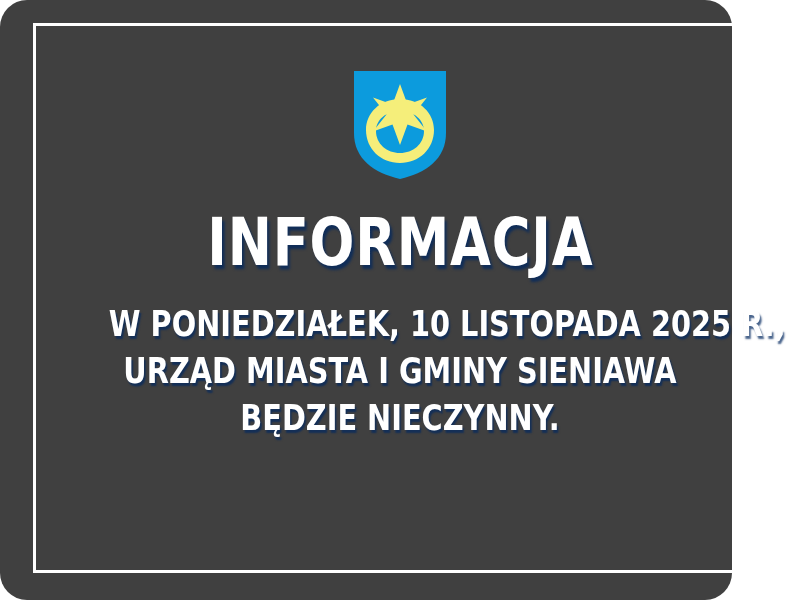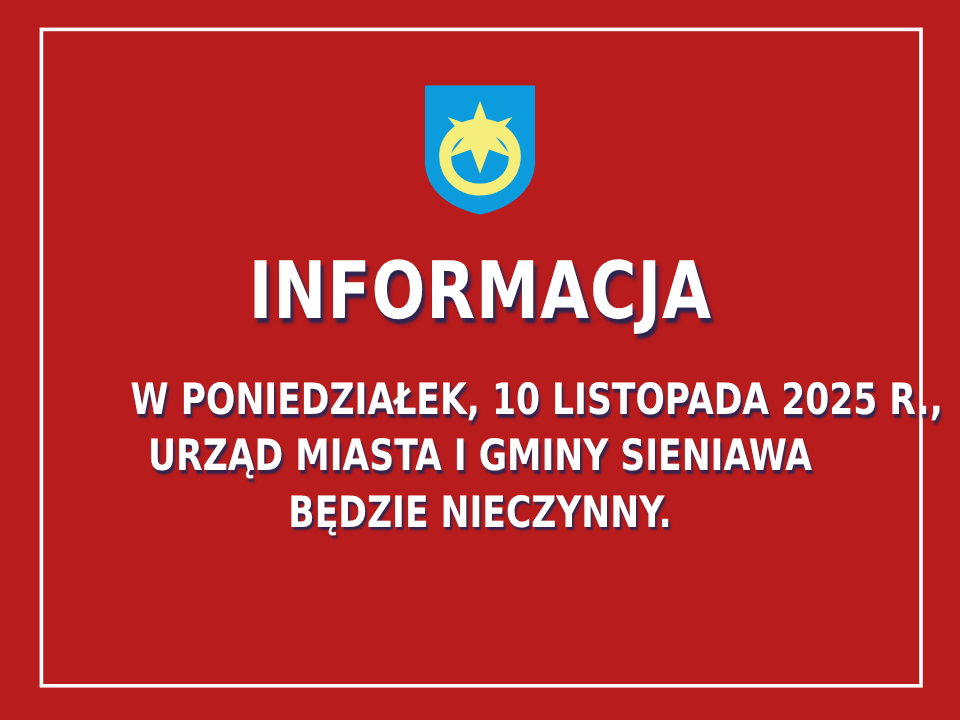--- a/index.html
+++ b/index.html
@@ -8,24 +8,25 @@
   }
   body {
     width: 800px;
     height: 600px;
     overflow: hidden;
     font-family: "Liberation Sans", sans-serif;
   }
 
   #notice-board {
     position: relative;
-    width: 800px;
+    width: 732px;
     height: 600px;
-    background: #b91c1c;
+    background: #404040;
     box-sizing: border-box;
+    border-radius: 27px;
   }
 
   
   #inner-frame {
     position: absolute;
     left: 33px;
     top: 23px;
     width: 736px;
     height: 550px;
     border: 3px solid #ffffff;
@@ -65,21 +66,21 @@
     color: #ffffff;
     text-align: center;
     transform: scaleX(0.80);
     transform-origin: center center;
     white-space: nowrap;
     text-shadow: 3px 4px 3px rgba(3, 40, 95, 0.78);
   }
 
   
   #body-text {
-    margin-top: 34px;
+    margin-top: 24px;
     width: 100%;
     text-align: center;
     font-family: "DejaVu Sans", sans-serif;
     font-weight: bold;
     color: #ffffff;
   }
 
   .body-line {
     font-size: 36px;
     line-height: 47px;

